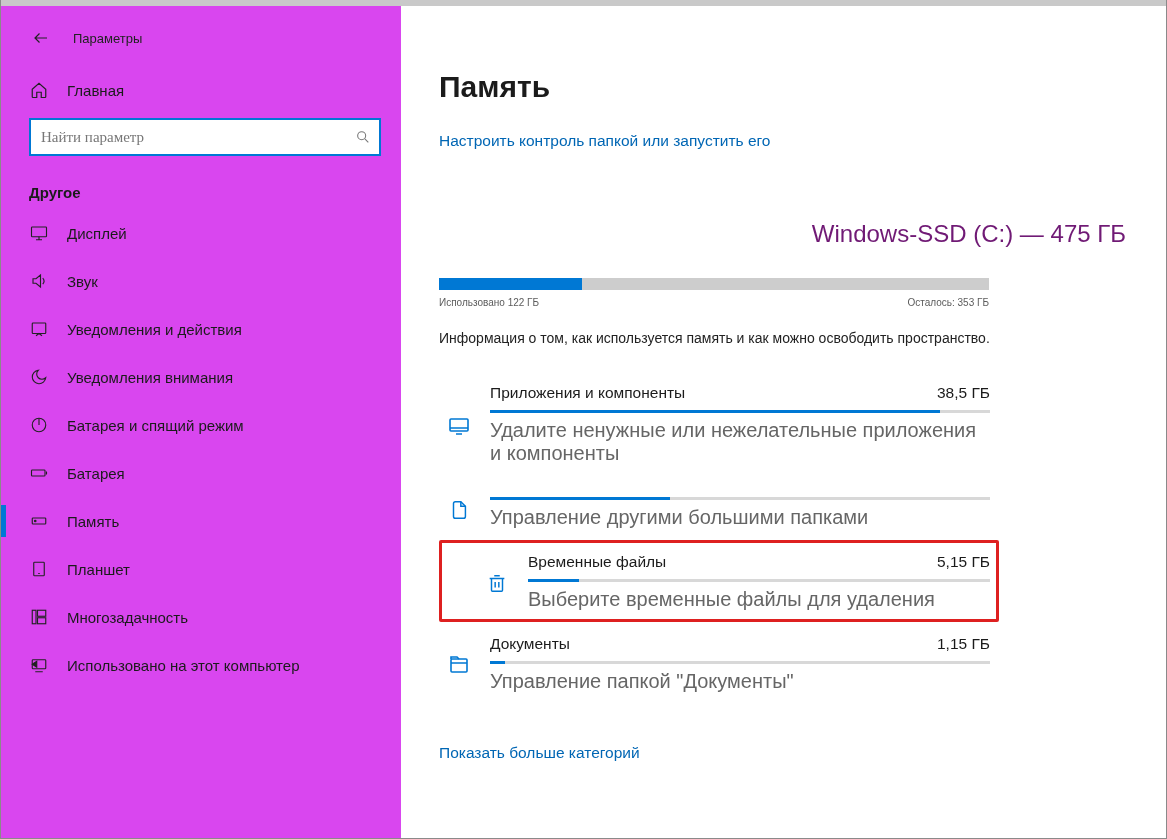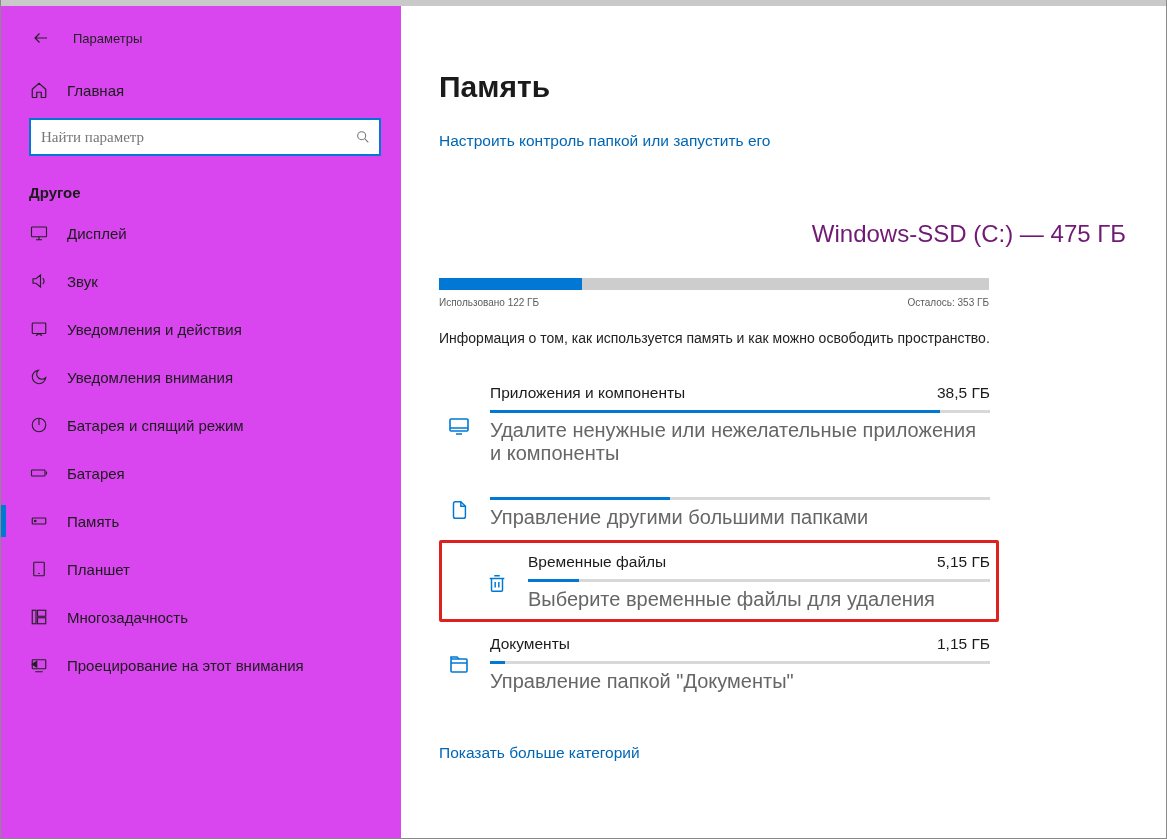--- a/index.html
+++ b/index.html
@@ -254,21 +254,21 @@
           </span>
           <span>Многозадачность</span>
         </div>
         <div class="nav-item">
           <span class="icon">
             <svg width="18" height="18" viewBox="0 0 24 24" fill="none" stroke="#222" stroke-width="1.5">
               <rect x="3" y="5" width="18" height="12" rx="1"></rect>
               <path d="M7 21h10M3 11l6-4v8z" fill="#222"></path>
             </svg>
           </span>
-          <span>Проецирование на этот внимания</span>
+          <span>Использовано на этот компьютер</span>
         </div>
       </div>
   </div>
 
   <div class="content">
     <h1 class="page-title">Память</h1>
 
     <span class="link">Настроить контроль папкой или запустить его</span>
 
     <div class="section-gap"></div>

